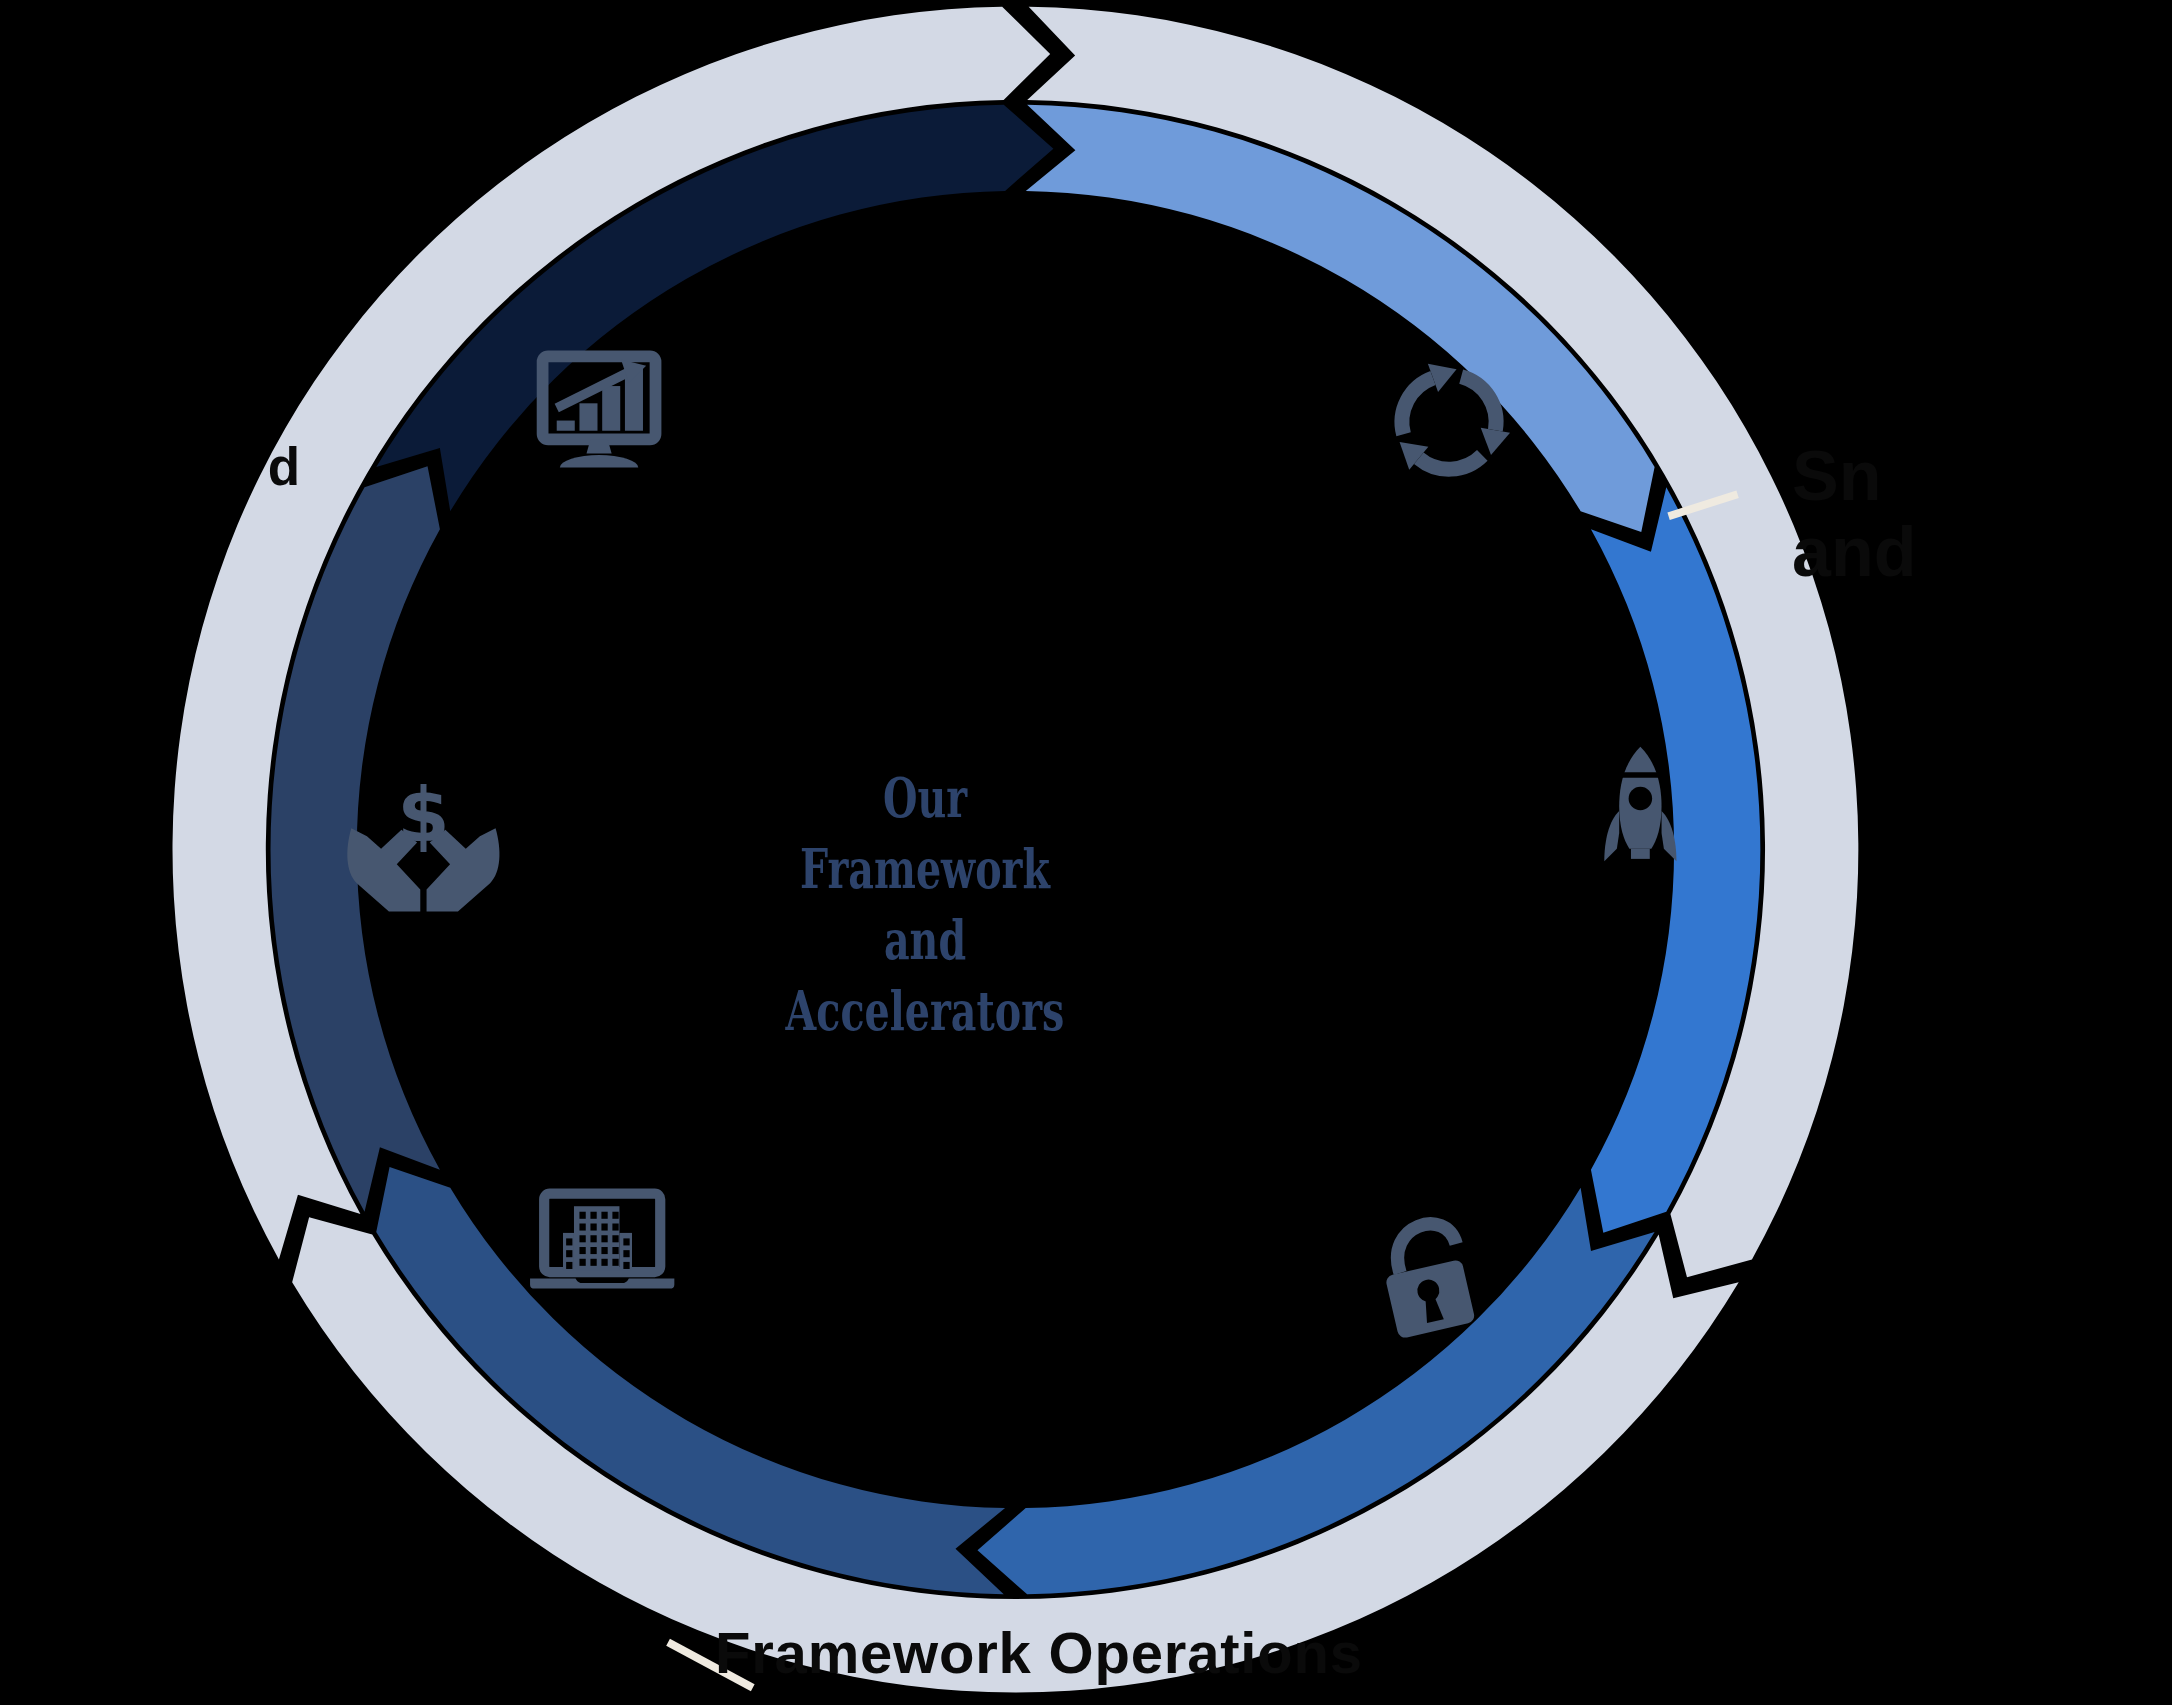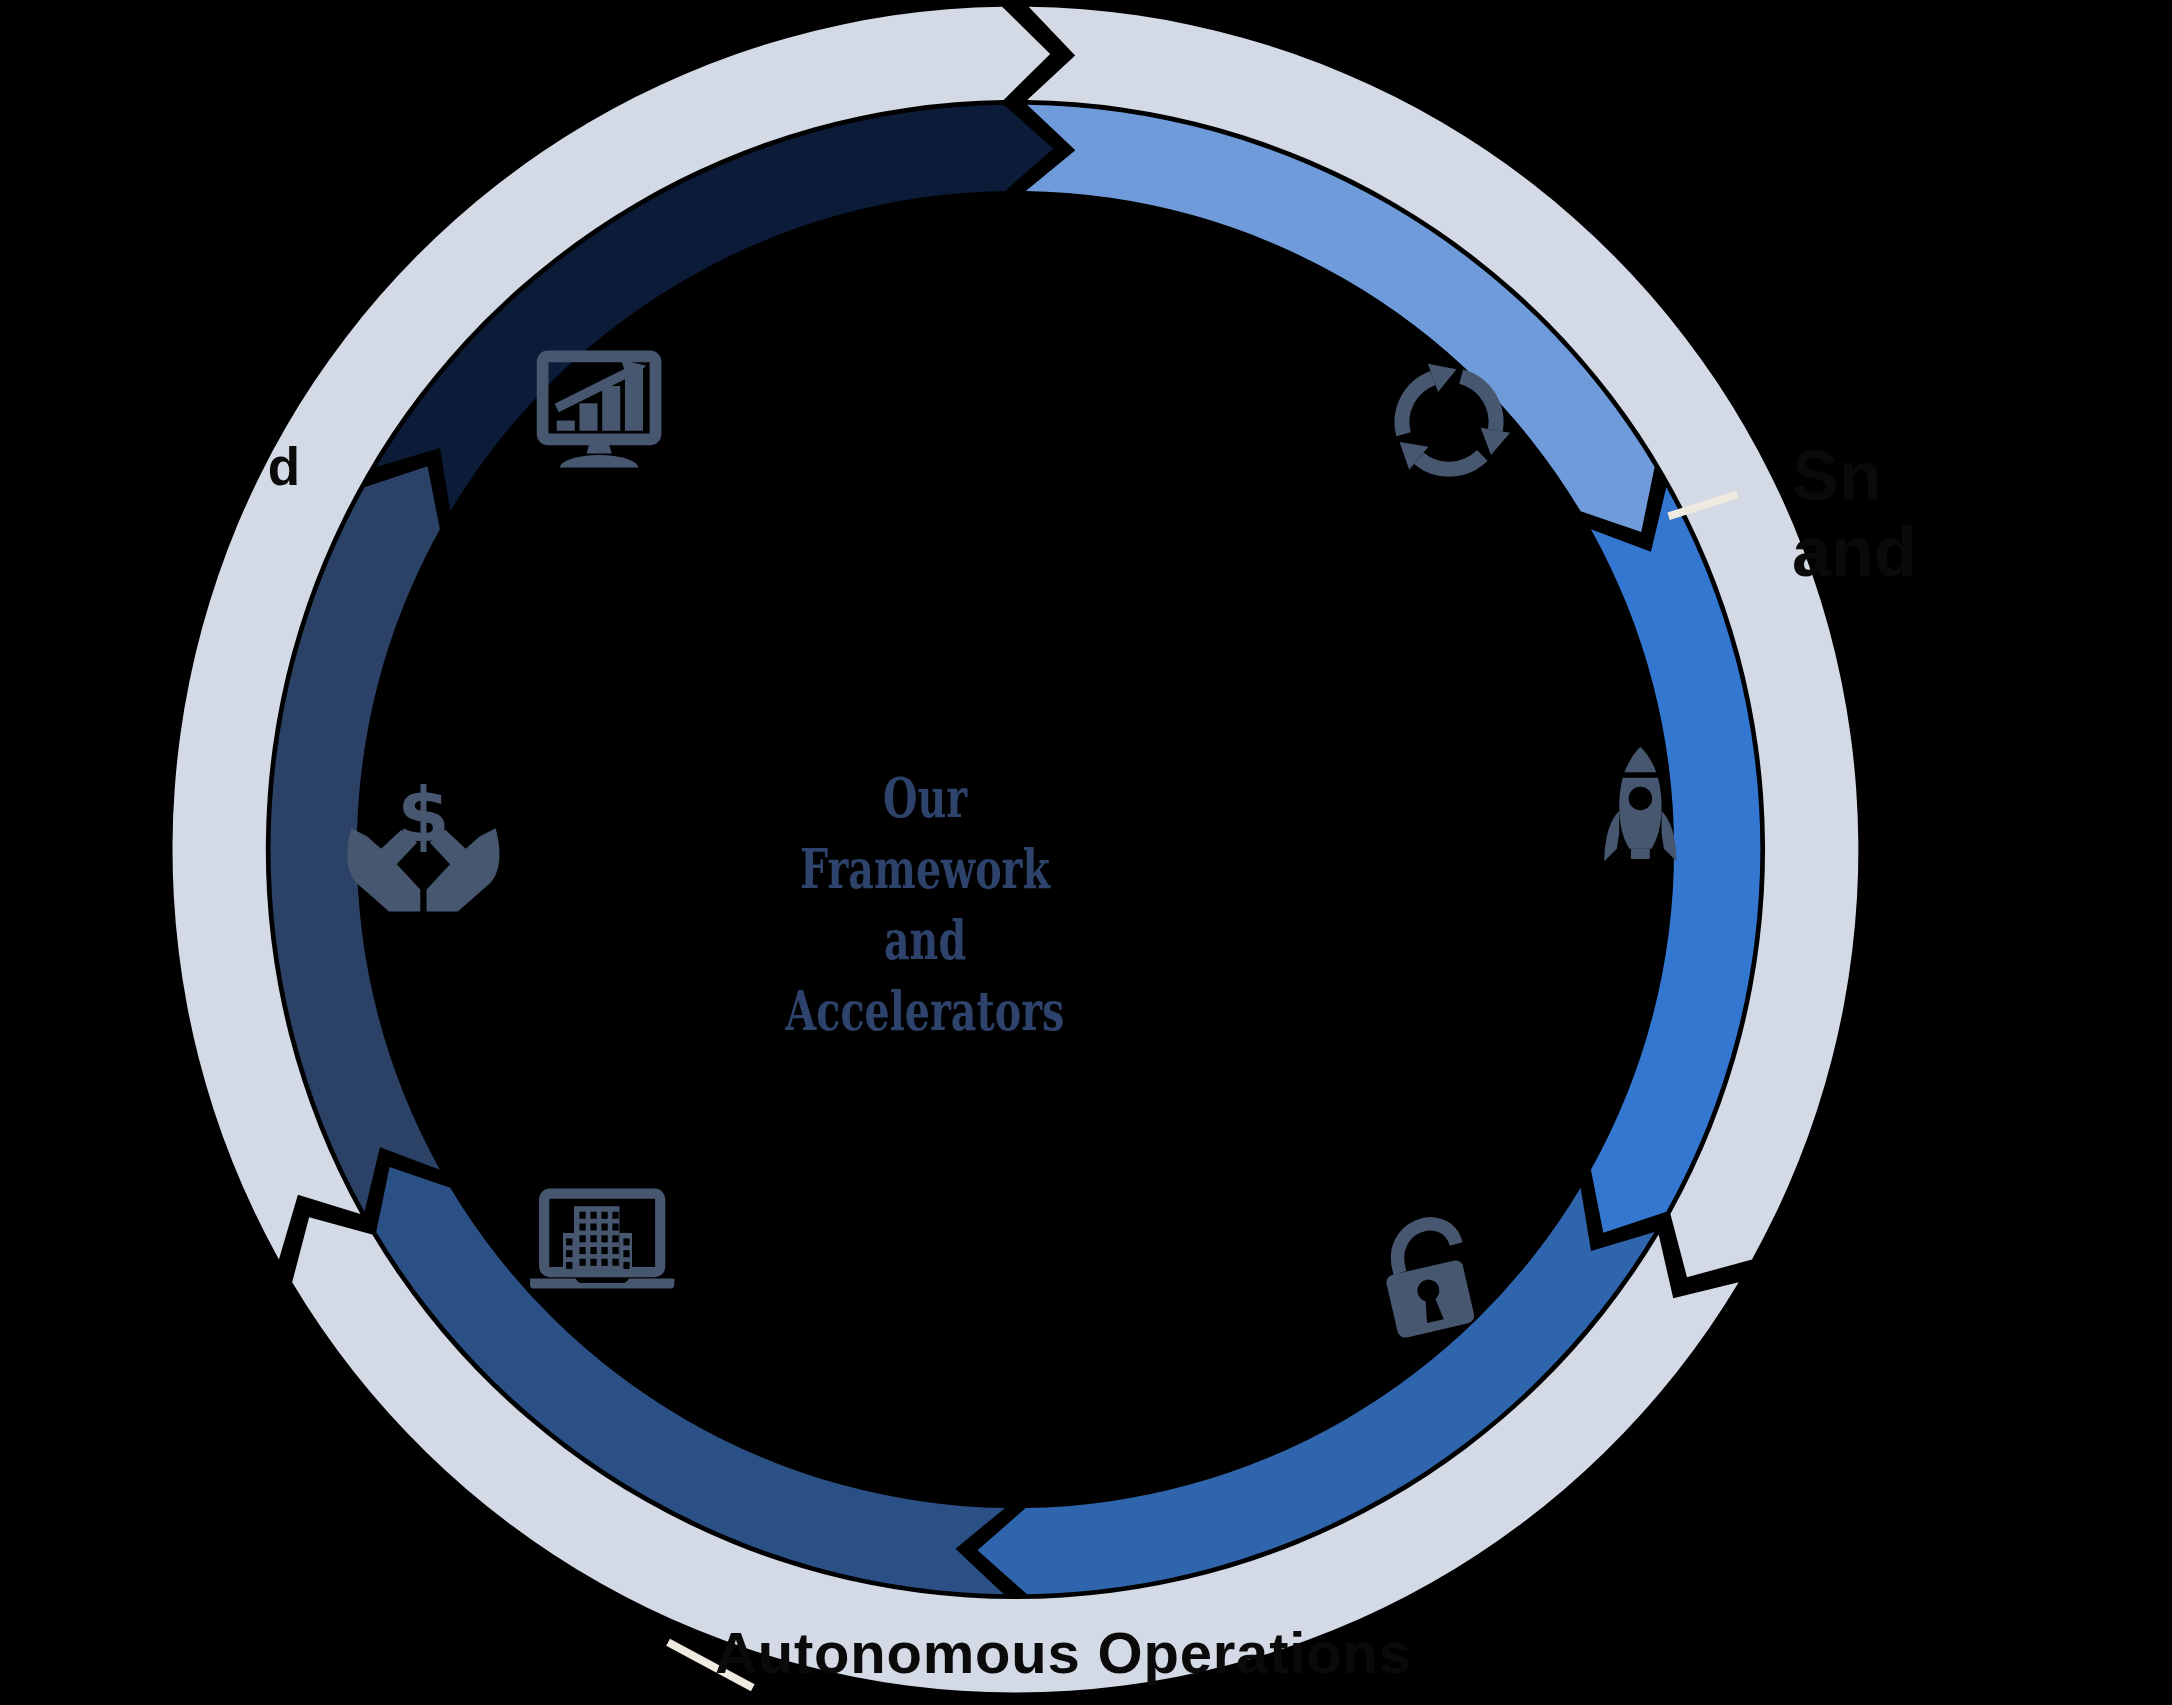--- a/index.html
+++ b/index.html
@@ -120,21 +120,21 @@
       <path class="icon-slate" d="M-92,-26 C-100,2 -99,30 -85,44 L-44,80 L-4,80 L-4,52 L-34,20 L-8,-8 L-28,-24 L-54,0 L-72,-16 Z"></path>
       <path class="icon-slate" d="M92,-26 C100,2 99,30 85,44 L44,80 L4,80 L4,52 L34,20 L8,-8 L28,-24 L54,0 L72,-16 Z"></path>
     </g>
   </svg>
 
   <div id="center-title">
     <div>Our Framework</div>
     <div>and Accelerators</div>
   </div>
 
-  <div class="lbl" id="label-bottom">Autonomous Operations</div>
+  <div class="lbl" id="label-bottom">Framework Operations</div>
 
   <div class="lbl" id="label-left">
     <div>d</div>
   </div>
 
   <div class="lbl" id="label-right">
     <div>Sn</div>
     <div>and</div>
   </div>
 </div>

